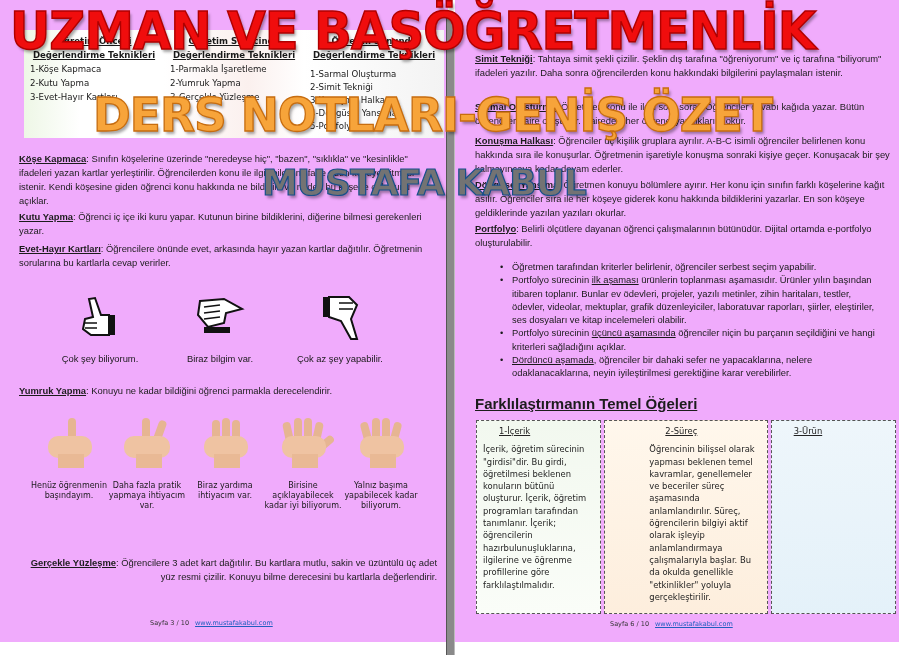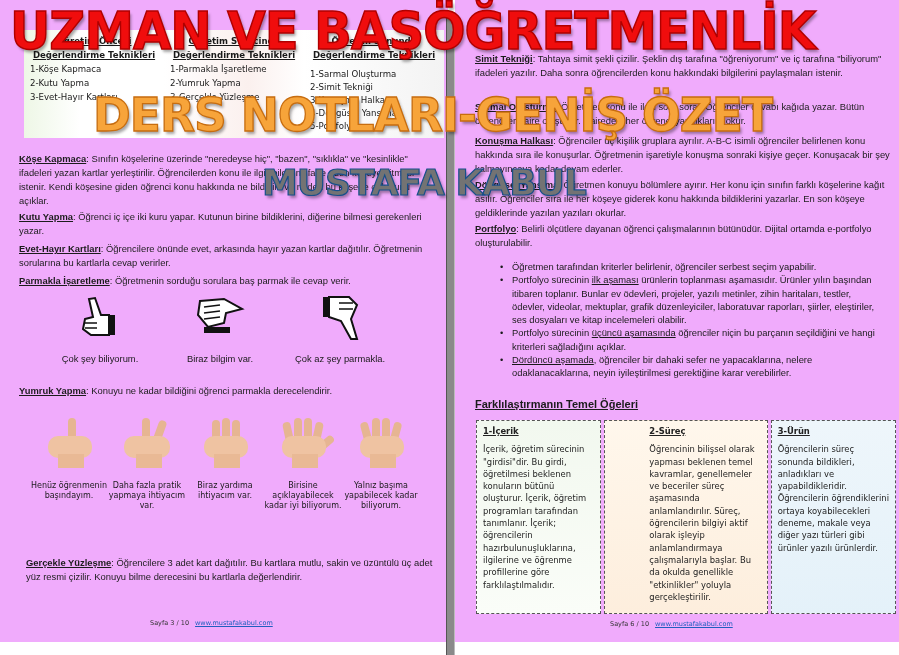--- a/index.html
+++ b/index.html
@@ -38,21 +38,21 @@
   .bullets { position: absolute; left: 500px; top: 260px; width: 385px; font-size: 9.4px; line-height: 13.3px; }
   .bullets li { list-style: none; position: relative; padding-left: 12px; }
   .bullets li::before { content: "•"; position: absolute; left: 0; }
   .ul { text-decoration: underline; }
 
   .boxes { position: absolute; left: 476px; top: 420px; width: 420px; height: 194px; display: flex; gap: 3px; }
   .box { flex: 1; border: 1.5px dashed #555; padding: 4px 6px; font-family: "DejaVu Sans", sans-serif; font-size: 8.4px; line-height: 12.3px; color: #222; }
   .box.b1 { background: linear-gradient(180deg, #f2f8ef, #fafdf8); }
   .box.b2 { background: linear-gradient(180deg, #fff7ec, #fdeedd); padding-left: 44px; }
   .box.b3 { background: linear-gradient(180deg, #eef6fb, #e4f1f9); }
-  .box-title { font-weight: bold; text-decoration: underline; margin-bottom: 6px; }
+  .box-title { font-weight: normal; text-decoration: underline; margin-bottom: 6px; margin-left: 16px; }
 
   
   .overlay { position: absolute; font-family: "DejaVu Sans", sans-serif; font-weight: bold; white-space: nowrap; letter-spacing: -1px; }
   .title-red { top: 1px; left: 10px; font-size: 52px; color: #f00d0d; -webkit-text-stroke: 1.5px #b00000; text-shadow: 2px 3px 3px rgba(0,0,0,0.35); transform: scaleX(0.955); transform-origin: left top; }
   .title-orange { top: 88px; left: 93px; font-size: 46px; color: #f7a43a; -webkit-text-stroke: 1.3px #c76d10; text-shadow: 2px 3px 3px rgba(0,0,0,0.35); transform: scaleX(0.99); transform-origin: left top; }
   .title-blue { top: 162px; left: 262px; font-size: 36px; color: #737373; -webkit-text-stroke: 1.2px #174f8a; text-shadow: 2px 3px 3px rgba(0,0,0,0.35); }
 </style>
 </head>
 <body>
 
@@ -92,23 +92,20 @@
 
   <p class="para" style="left:19px;top:152px;width:418px;">
     <span class="term">Köşe Kapmaca</span><span>: Sınıfın köşelerine üzerinde "neredeyse hiç", "bazen", "sıklıkla" ve "kesinlikle" ifadeleri yazan kartlar yerleştirilir. Öğrencilerden konu ile ilgili bilgisini ifade eden köşeye gitmesi istenir. Kendi köşesine giden öğrenci konu hakkında ne bildiğini ve neden bu köşede olduğunu açıklar.</span>
   </p>
   <p class="para" style="left:19px;top:210px;width:418px;">
     <span class="term">Kutu Yapma</span><span>: Öğrenci iç içe iki kuru yapar. Kutunun birine bildiklerini, diğerine bilmesi gerekenleri yazar.</span>
   </p>
   <p class="para" style="left:19px;top:242px;width:418px;">
     <span class="term">Evet-Hayır Kartları</span><span>: Öğrencilere önünde evet, arkasında hayır yazan kartlar dağıtılır. Öğretmenin sorularına bu kartlarla cevap verirler.</span>
   </p>
-  <p class="para" style="left:19px;top:274px;width:418px;">
-    <span class="term">Parmakla İşaretleme</span><span>: Öğretmenin sorduğu sorulara baş parmak ile cevap verir.</span>
-  </p>
 
   <div class="thumbs">
     <div class="thumb">
       <svg width="50" height="50" viewBox="0 0 50 50">
         <path d="M10 26 L18 24 L14 6 L20 5 L26 22 L34 22 L34 42 L16 42 L8 36 Z" fill="#fff" stroke="#111" stroke-width="2"></path>
         <rect x="34" y="22" width="6" height="20" fill="#111"></rect>
         <path d="M10 30 L22 30 M10 35 L22 35" stroke="#111" stroke-width="1.5"></path>
       </svg>
       <span>Çok şey biliyorum.</span>
     </div>
@@ -119,21 +116,21 @@
         <rect x="14" y="34" width="26" height="6" fill="#111"></rect>
       </svg>
       <span>Biraz bilgim var.</span>
     </div>
     <div class="thumb">
       <svg width="50" height="50" viewBox="0 0 50 50">
         <rect x="8" y="4" width="6" height="20" fill="#111"></rect>
         <path d="M14 4 L34 4 L42 12 L36 26 L42 46 L36 46 L26 28 L14 24 Z" fill="#fff" stroke="#111" stroke-width="2"></path>
         <path d="M24 10 L38 10 M24 16 L38 16" stroke="#111" stroke-width="1.5"></path>
       </svg>
-      <span>Çok az şey parmakla.</span>
+      <span>Çok az şey yapabilir.</span>
     </div>
   </div>
 
   <p class="para" style="left:19px;top:384px;width:418px;">
     <span class="term">Yumruk Yapma</span><span>: Konuyu ne kadar bildiğini öğrenci parmakla derecelendirir.</span>
   </p>
 
   <div class="fists">
     <div class="fist">
       <svg class="hand" viewBox="0 0 62 50">
@@ -180,21 +177,21 @@
         <rect x="22" y="0" width="8" height="24" rx="4" fill="#e6b592"></rect>
         <rect x="32" y="0" width="8" height="24" rx="4" fill="#e6b592"></rect>
         <rect x="42" y="4" width="8" height="20" rx="4" fill="#e6b592" transform="rotate(15 46 14)"></rect>
         <rect x="10" y="18" width="44" height="22" rx="10" fill="#efc3a2"></rect>
         <rect x="20" y="36" width="26" height="14" fill="#e9b995"></rect>
       </svg>
       <span>Yalnız başıma yapabilecek kadar biliyorum.</span>
     </div>
   </div>
 
-  <p class="para" style="left:26px;top:556px;width:418px;">
+  <p class="para" style="left:19px;top:556px;width:418px;text-align:right;">
     <span class="term">Gerçekle Yüzleşme</span><span>: Öğrencilere 3 adet kart dağıtılır. Bu kartlara mutlu, sakin ve üzüntülü üç adet yüz resmi çizilir. Konuyu bilme derecesini bu kartlarla değerlendirir.</span>
   </p>
 
   <div class="footer" style="left:150px;top:619px;">
     <span>Sayfa 3 / 10</span><a>www.mustafakabul.com</a>
   </div>
 </div>
 
 <div class="divider"></div>
 
@@ -216,34 +213,33 @@
   <span class="term">Portfolyo</span><span>:  Belirli ölçütlere dayanan öğrenci çalışmalarının bütünüdür. Dijital ortamda e-portfolyo oluşturulabilir.</span>
 </p>
 
 <ul class="bullets">
   <li><span>Öğretmen tarafından kriterler belirlenir, öğrenciler serbest seçim yapabilir.</span><span class="ul"></span><span></span></li>
   <li><span>Portfolyo sürecinin </span><span class="ul">ilk aşaması</span><span> ürünlerin toplanması aşamasıdır. Ürünler yılın başından itibaren toplanır. Bunlar ev ödevleri, projeler, yazılı metinler, zihin haritaları, testler, ödevler, videolar, mektuplar, grafik düzenleyiciler, laboratuvar raporları, şiirler, eleştiriler, ses dosyaları ve kitap incelemeleri olabilir.</span></li>
   <li><span>Portfolyo sürecinin </span><span class="ul">üçüncü aşamasında</span><span> öğrenciler niçin bu parçanın seçildiğini ve  hangi kriterleri sağladığını açıklar.</span></li>
   <li><span></span><span class="ul">Dördüncü aşamada</span><span>, öğrenciler bir dahaki sefer ne yapacaklarına, nelere odaklanacaklarına, neyin iyileştirilmesi gerektiğine karar verebilirler.</span></li>
 </ul>
 
-<div class="para term" style="left:475px;top:397px;font-size:11px;">Farklılaştırmanın Temel Öğeleri</div>
+<div class="para term" style="left:475px;top:397px;font-size:15px;">Farklılaştırmanın Temel Öğeleri</div>
 
 <div class="boxes">
   <div class="box b1">
     <div class="box-title">1-İçerik</div>
     <div>İçerik, öğretim sürecinin "girdisi"dir. Bu girdi, öğretilmesi beklenen konuların bütünü oluşturur. İçerik, öğretim programları tarafından tanımlanır. İçerik; öğrencilerin hazırbulunuşluklarına, ilgilerine ve öğrenme profillerine göre farklılaştılmalıdır.</div>
   </div>
   <div class="box b2">
     <div class="box-title">2-Süreç</div>
     <div>Öğrencinin bilişsel olarak yapması beklenen temel kavramlar, genellemeler ve beceriler süreç aşamasında anlamlandırılır. Süreç, öğrencilerin bilgiyi aktif olarak işleyip anlamlandırmaya çalışmalarıyla başlar. Bu da okulda genellikle "etkinlikler" yoluyla gerçekleştirilir.</div>
   </div>
   <div class="box b3">
     <div class="box-title">3-Ürün</div>
-    <div>Öğrencilerin süreç sonunda bildikleri, anladıkları ve yapabildikleridir. Öğrencilerin öğrendiklerini ortaya koyabilecekleri deneme, makale veya diğer yazı türleri gibi ürünler yazılı ürünlerdir.</div>
   </div>
 </div>
 
 <div class="footer" style="left:610px;top:620px;">
   <span>Sayfa 6 / 10</span><a>www.mustafakabul.com</a>
 </div>
 
 <div class="overlay title-red">UZMAN VE BAŞÖĞRETMENLİK</div>
 <div class="overlay title-orange">DERS NOTLARI-GENİŞ ÖZET</div>
 <div class="overlay title-blue">MUSTAFA KABUL</div>

